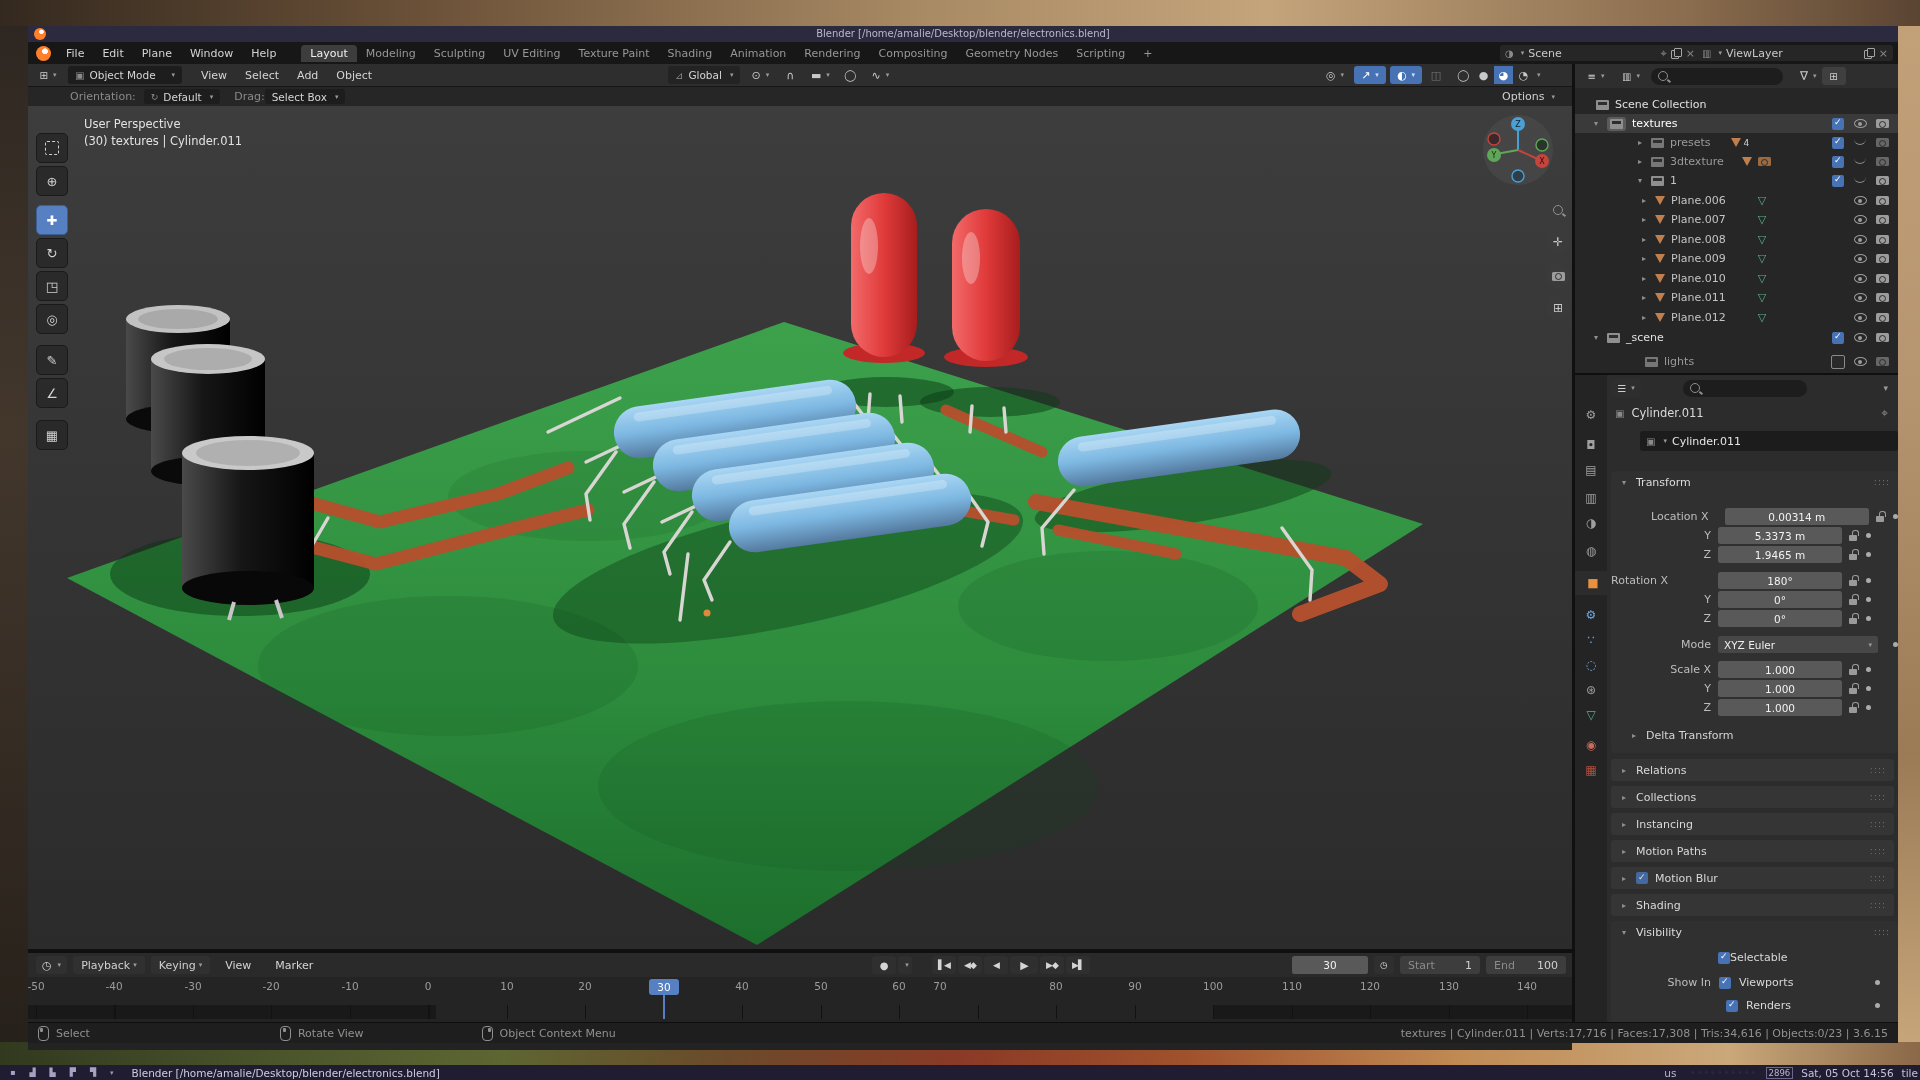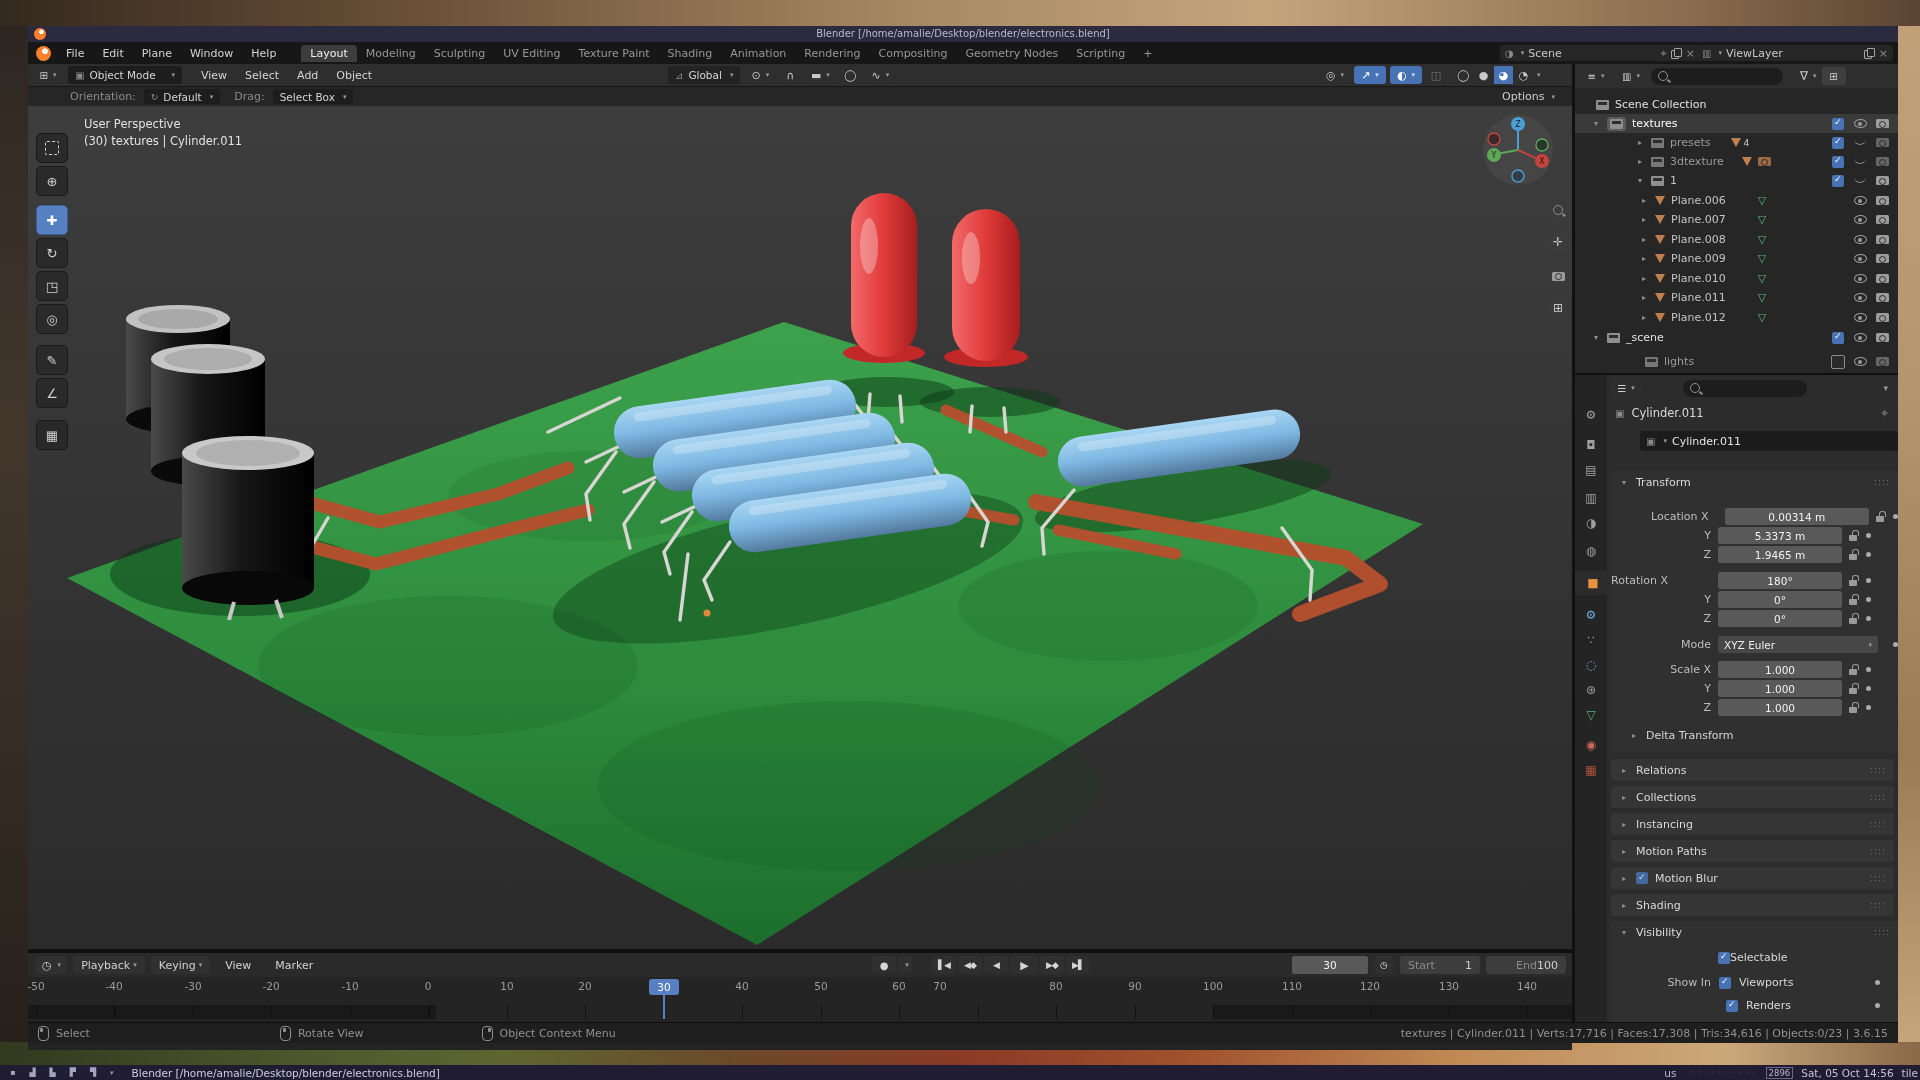--- a/index.html
+++ b/index.html
@@ -189,21 +189,21 @@
   </div>
 
   <div class="abs flex" style="left:0;top:61px;width:1544px;height:19px;background:#262626;border-bottom:1px solid #151515">
     <span class="dim" style="margin-left:42px">Orientation:</span>
     <div class="fld" style="height:15px;margin-left:8px;gap:5px;font-size:10.5px">
       <span class="dim" style="font-size:9px">↻</span>
       <span>Default</span>
       <span class="car">▾</span>
     </div>
     <span class="dim" style="margin-left:14px">Drag:</span>
-    <div class="fld" style="height:15px;margin-left:8px;gap:5px;font-size:10.5px">
+    <div class="fld" style="height:15px;margin-left:0;gap:5px;font-size:10.5px">
       <span>Select Box</span>
       <span class="car">▾</span>
     </div>
     <div class="abs flex" style="left:1474px;gap:4px">
       <span style="color:#d0d0d0">Options</span>
       <span class="car">▾</span>
     </div>
   </div>
 
   <div class="abs" style="left:0;top:80px;width:1544px;height:843px;background:#2f2f2f;overflow:hidden">
@@ -424,21 +424,21 @@
         <span class="trb">▶▌</span>
       </div>
 
       <div class="abs flex" style="left:1264px;gap:6px">
         <span class="num" style="width:76px;height:18px">30</span>
         <span class="trb" style="width:20px;letter-spacing:0">◷</span>
         <span class="tlbtn" style="width:64px;background:#3d3d3d;justify-content:space-between">
             <span class="dim">Start</span>
             <span>1</span>
           </span>
-        <span class="tlbtn" style="width:64px;background:#3d3d3d;justify-content:flex-end">
+        <span class="tlbtn" style="width:64px;background:#3d3d3d;justify-content:space-between">
             <span class="dim">End</span>
             <span>100</span>
           </span>
       </div>
     </div>
 
     <div class="abs" style="left:0;top:24px;width:1544px;height:42px;background:#242424">
       <span class="rl" style="left:8px">-50</span>
       <span class="rl" style="left:86px">-40</span>
       <span class="rl" style="left:165px">-30</span>

